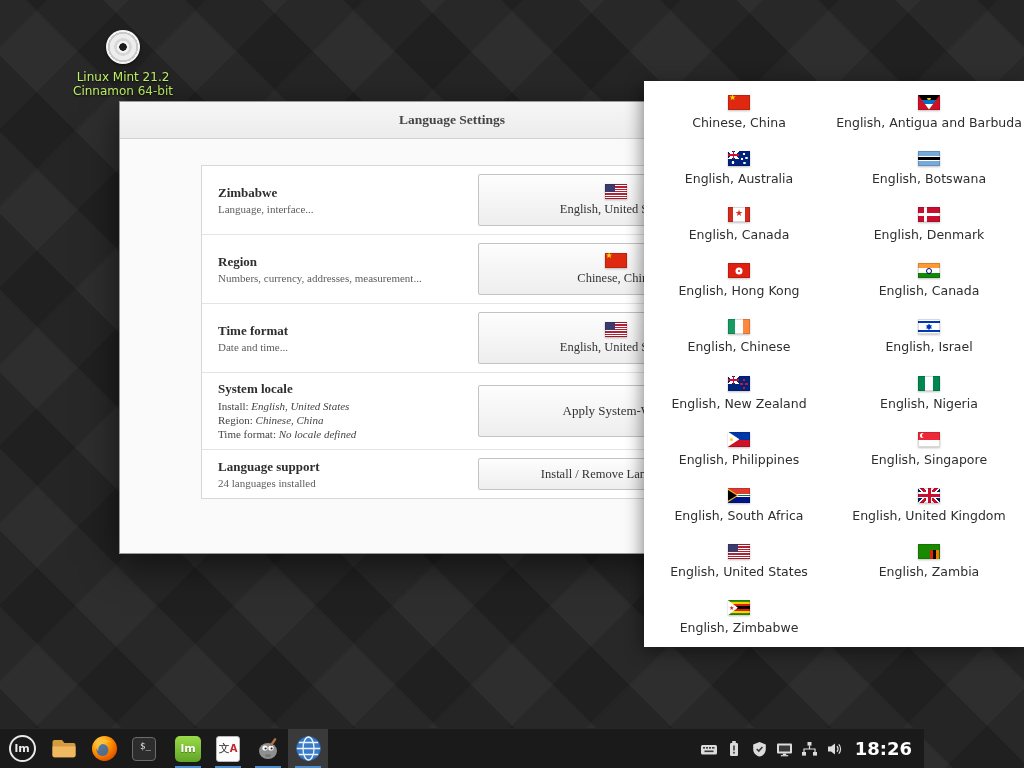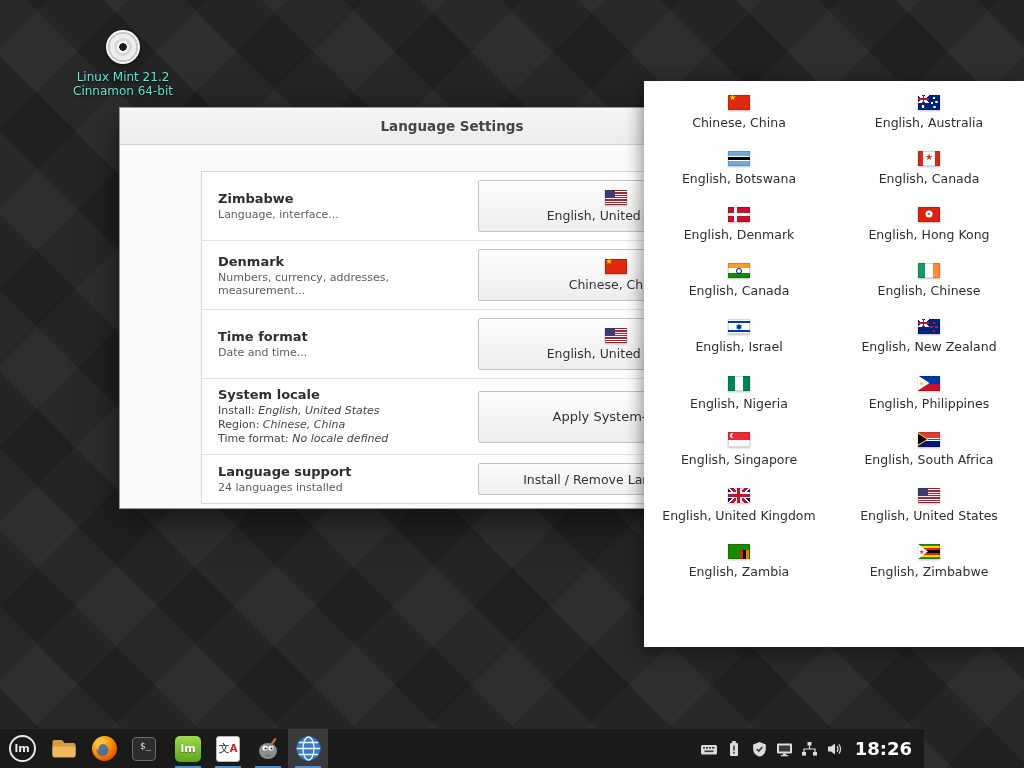--- a/index.html
+++ b/index.html
@@ -17,28 +17,29 @@
 
   
   .desktop-icon { position:absolute; left:60px; top:30px; width:126px; text-align:center; z-index:5; cursor:default; }
   .disc {
     width:34px; height:34px; border-radius:50%; margin:0 auto 6px auto;
     background: radial-gradient(circle at 50% 50%,
       #1c1c1c 0 3.5px, #f2f2f2 4px 6px, #d7d7d7 6.5px 8.5px,
       #ededed 9px 13px, #c9c9c9 13.5px 15px, #f6f6f6 15px 17px);
     box-shadow:0 1px 3px rgba(0,0,0,.6);
   }
-  .desktop-icon .lbl { color:#5eead4; font-size:12px; line-height:14px; text-shadow:0 1px 2px rgba(0,0,0,.9); }
+  .desktop-icon .lbl { color:#bef264; font-size:12px; line-height:14px; text-shadow:0 1px 2px rgba(0,0,0,.9); }
 
   
   .window {
-    position:absolute; left:119px; top:107px; width:666px; height:402px;
+    position:absolute; left:119px; top:101px; width:666px; height:453px;
     background:#fafafa; z-index:20;
     box-shadow:0 10px 34px rgba(0,0,0,.55);
     border:1px solid #9a9a9a;
+    font-family:Liberation Serif, serif;
   }
   .titlebar {
     height:37px; background:linear-gradient(#f6f6f6,#ececec);
     border-bottom:1px solid #d2d2d2;
     display:flex; align-items:center; justify-content:center;
   }
   .titlebar .title { font-size:13.5px; font-weight:bold; color:#454545; }
 
   .rows-box {
     position:absolute; left:81px; top:63px; width:565px;
@@ -206,21 +207,21 @@
           <div class="row-title">Zimbabwe</div>
           <div class="row-sub">Language, interface...</div>
         </div>
         <button class="btn flag-btn">
           <span class="flag flag-us"></span>
           <span class="btn-label">English, United States</span>
         </button>
       </div>
       <div class="settings-row">
         <div class="row-text">
-          <div class="row-title">Denmark</div>
+          <div class="row-title">Region</div>
           <div class="row-sub">Numbers, currency, addresses, measurement...</div>
         </div>
         <button class="btn flag-btn">
           <span class="flag flag-cn"></span>
           <span class="btn-label">Chinese, China</span>
         </button>
       </div>
       <div class="settings-row">
         <div class="row-text">
           <div class="row-title">Time format</div>
@@ -251,20 +252,24 @@
           <span class="btn-label">Install / Remove Languages...</span>
         </button>
       </div>
     </div>
 </div>
 
 <div class="popup">
     <div class="lang-entry">
       <span class="flag flag-cn"></span>
       <div class="lang-label">Chinese, China</div>
+    </div>
+    <div class="lang-entry">
+      <span class="flag flag-ag"></span>
+      <div class="lang-label">English, Antigua and Barbuda</div>
     </div>
     <div class="lang-entry">
       <span class="flag flag-au"></span>
       <div class="lang-label">English, Australia</div>
     </div>
     <div class="lang-entry">
       <span class="flag flag-bw"></span>
       <div class="lang-label">English, Botswana</div>
     </div>
     <div class="lang-entry">

